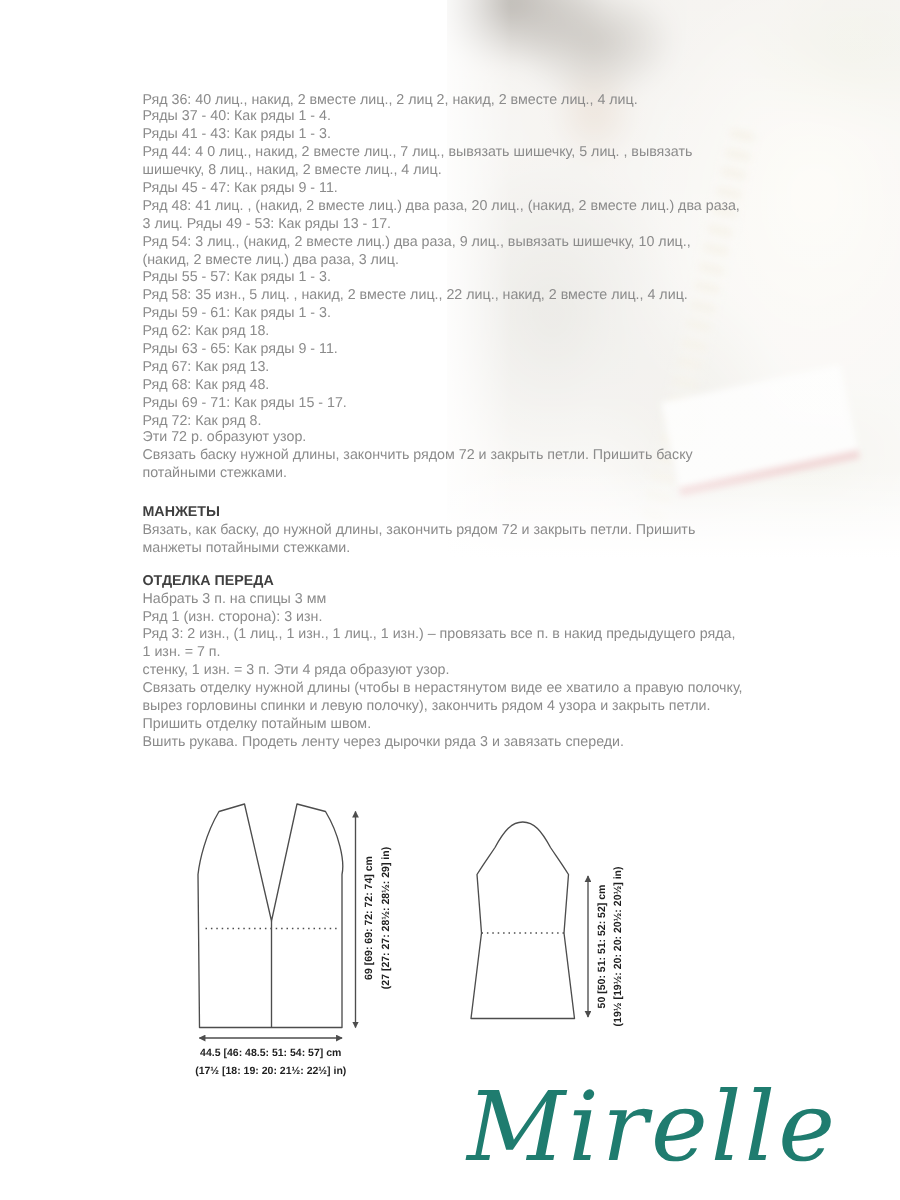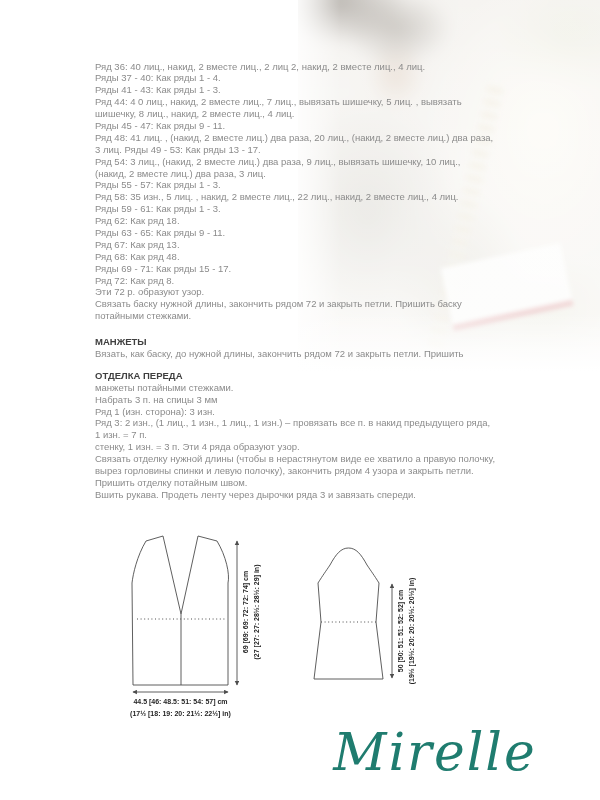--- a/index.html
+++ b/index.html
@@ -38,21 +38,21 @@
   .line.blank{height:4px;}
 
   
   .schematics{position:absolute;left:95px;top:528px;z-index:2;}
   .schematics svg{display:block;}
   .dim-label{font-family:"Liberation Sans",sans-serif;font-size:7px;font-weight:700;fill:#1f1f1f;}
 
   
   .logo{position:absolute;left:295px;top:716px;width:280px;height:72px;line-height:72px;
         text-align:center;z-index:2;font-family:"DejaVu Serif","Liberation Serif",serif;
-        font-style:italic;font-size:52px;letter-spacing:2px;}
+        font-style:italic;font-size:64px;letter-spacing:2px;}
 </style>
 </head>
 <body>
 
 <div class="page">
 
   <div class="photo">
     <div class="photo-blur"></div>
     <div class="photo-lace"></div>
     <div class="photo-box"></div>
@@ -78,22 +78,22 @@
       <div class="line">Ряд 67: Как ряд 13.</div>
       <div class="line">Ряд 68: Как ряд 48.</div>
       <div class="line">Ряды 69 - 71: Как ряды 15 - 17.</div>
       <div class="line">Ряд 72: Как ряд 8.</div>
       <div class="line">Эти 72 р. образуют узор.</div>
       <div class="line">Связать баску нужной длины, закончить рядом 72 и закрыть петли. Пришить баску</div>
       <div class="line">потайными стежками.</div>
       <div class="line blank"></div>
       <div class="line heading">МАНЖЕТЫ</div>
       <div class="line">Вязать, как баску, до нужной длины, закончить рядом 72 и закрыть петли. Пришить</div>
+      <div class="line">манжеты потайными стежками.</div>
       <div class="line heading">ОТДЕЛКА ПЕРЕДА</div>
-      <div class="line">манжеты потайными стежками.</div>
       <div class="line">Набрать 3 п. на спицы 3 мм</div>
       <div class="line">Ряд 1 (изн. сторона): 3 изн.</div>
       <div class="line">Ряд 3: 2 изн., (1 лиц., 1 изн., 1 лиц., 1 изн.) – провязать все п. в накид предыдущего ряда,</div>
       <div class="line">1 изн. = 7 п.</div>
       <div class="line">стенку, 1 изн. = 3 п. Эти 4 ряда образуют узор.</div>
       <div class="line">Связать отделку нужной длины (чтобы в нерастянутом виде ее хватило а правую полочку,</div>
       <div class="line">вырез горловины спинки и левую полочку), закончить рядом 4 узора и закрыть петли.</div>
       <div class="line">Пришить отделку потайным швом.</div>
       <div class="line">Вшить рукава. Продеть ленту через дырочки ряда 3 и завязать спереди.</div>
     </div>

